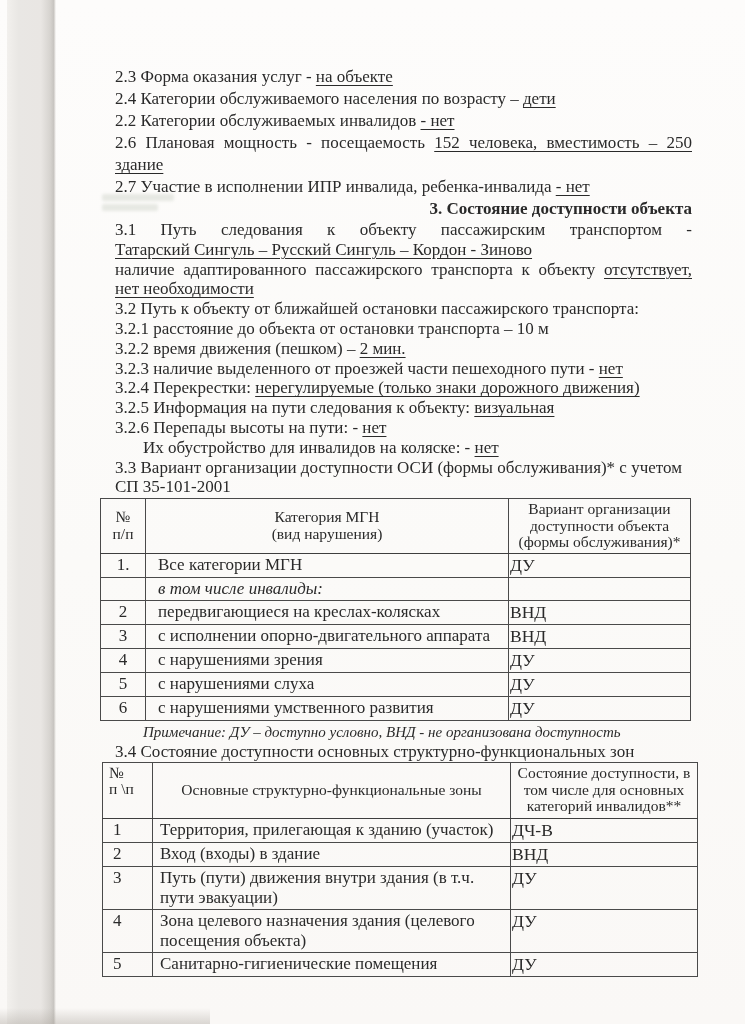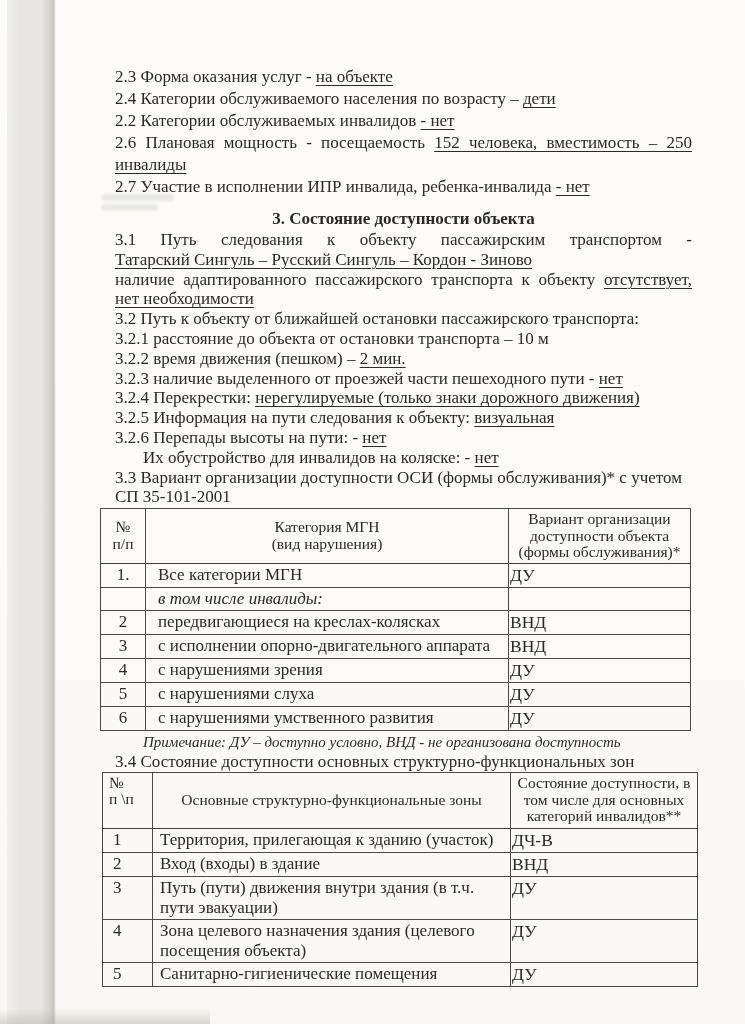--- a/index.html
+++ b/index.html
@@ -19,21 +19,21 @@
     background:linear-gradient(to top,rgba(165,159,151,.38),rgba(165,159,151,0));}
   .smudge{position:absolute; background:#c4cabe; opacity:.38; filter:blur(1.6px); border-radius:2px;}
 
   .content{position:absolute; left:115px; top:66px; width:577px;}
   .s2 .line{line-height:22px; min-height:22px;}
   .s3 .line{line-height:19.8px; min-height:19.8px;}
   .line{white-space:pre-wrap;}
   .u{text-decoration:underline; text-underline-offset:3px; text-decoration-thickness:1px;}
   .just{text-align:justify; text-align-last:justify;}
   .indent{padding-left:28px;}
-  .heading{margin-top:10px; line-height:22px; font-weight:bold; text-align:center;}
+  .heading{margin-top:0; line-height:22px; font-weight:bold; text-align:right;}
 
   table{border-collapse:collapse; table-layout:fixed; background:transparent;}
   .t1{width:590px; margin-left:-15px; margin-top:1px; border:1.5px solid #3e3e3e;}
   .t2{width:595px; margin-left:-13px; border:1.5px solid #3e3e3e;}
   td{border:1px solid #4a4a4a; overflow:hidden;}
   .hcell{font-size:15.5px; line-height:16.5px; text-align:center; vertical-align:middle; padding:2px 3px;}
   .t1 .hrow td{height:47px; border-bottom:1.5px solid #3e3e3e;}
   .t2 .hrow td{height:51px; border-bottom:1.2px solid #3e3e3e;}
   .t1 td.num{ text-align:center; font-size:17px;}
   .t2 td.num{ text-align:left; padding-left:10px; font-size:17px; vertical-align:top;}
@@ -56,21 +56,21 @@
   <div class="smudge" style="left:102px;top:204px;width:56px;height:7px;"></div>
   <div class="corner-shadow"></div>
 
   <div class="content">
 
     <div class="s2">
       <div class="line"><span>2.3 Форма оказания услуг - </span><span class="u">на объекте</span></div>
       <div class="line"><span>2.4 Категории обслуживаемого населения по возрасту – </span><span class="u">дети</span></div>
       <div class="line"><span>2.2 Категории обслуживаемых инвалидов </span><span class="u">- нет</span></div>
       <div class="line just"><span>2.6 Плановая мощность - посещаемость </span><span class="u">152 человека, вместимость – 250</span></div>
-      <div class="line"><span class="u">инвалиды</span></div>
+      <div class="line"><span class="u">здание</span></div>
       <div class="line"><span>2.7 Участие в исполнении ИПР инвалида, ребенка-инвалида </span><span class="u">- нет</span></div>
     </div>
 
     <div class="heading">3. Состояние доступности объекта</div>
 
     <div class="s3">
       <div class="line just"><span>3.1 Путь следования к объекту пассажирским транспортом -</span></div>
       <div class="line"><span class="u">Татарский Сингуль – Русский Сингуль – Кордон - Зиново</span></div>
       <div class="line just"><span>наличие адаптированного пассажирского транспорта к объекту </span><span class="u">отсутствует,</span></div>
       <div class="line"><span class="u">нет необходимости</span></div>

